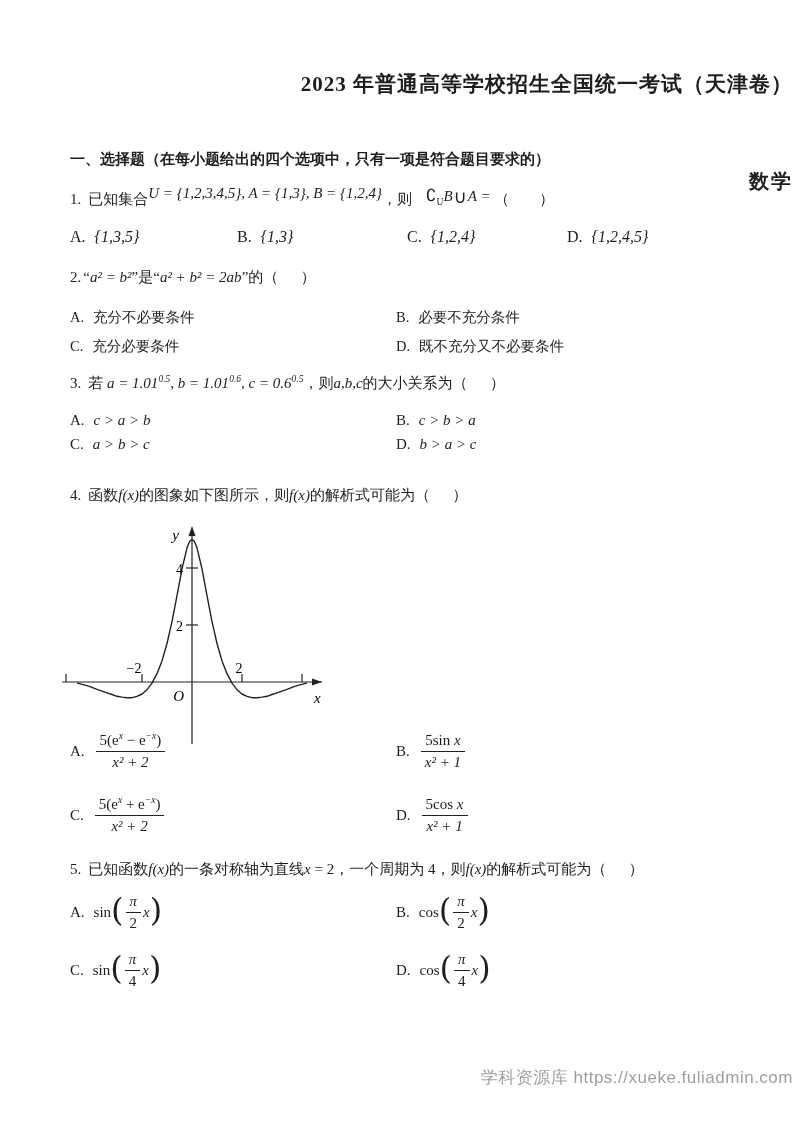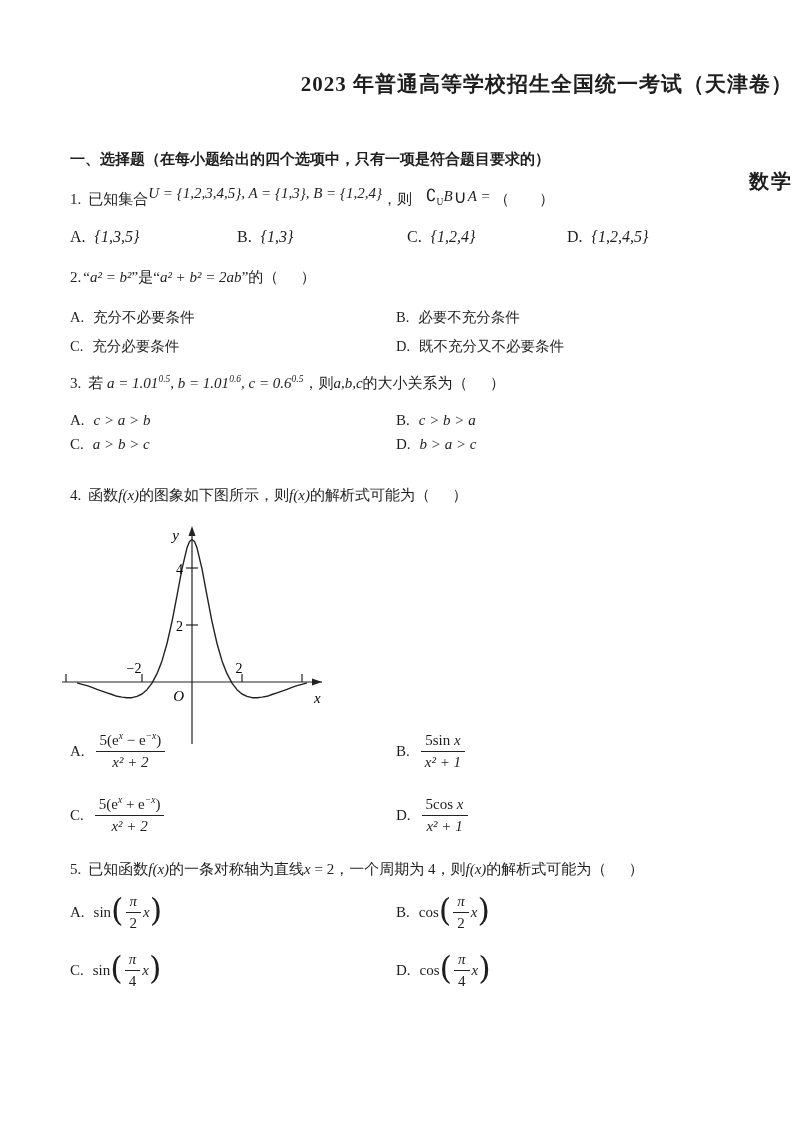--- a/index.html
+++ b/index.html
@@ -210,14 +210,15 @@
       <span class="bigp">(</span>
       <span class="frac">
           <span class="num it">π</span>
           <span class="den">4</span>
         </span>
       <span class="it">x</span>
       <span class="bigp">)</span>
     </span>
   </div>
 
+  <div class="abs center footer" style="top:1066px;">学科资源库 https://xueke.fuliadmin.com</div>
 
 </div>
 
 </body></html>

